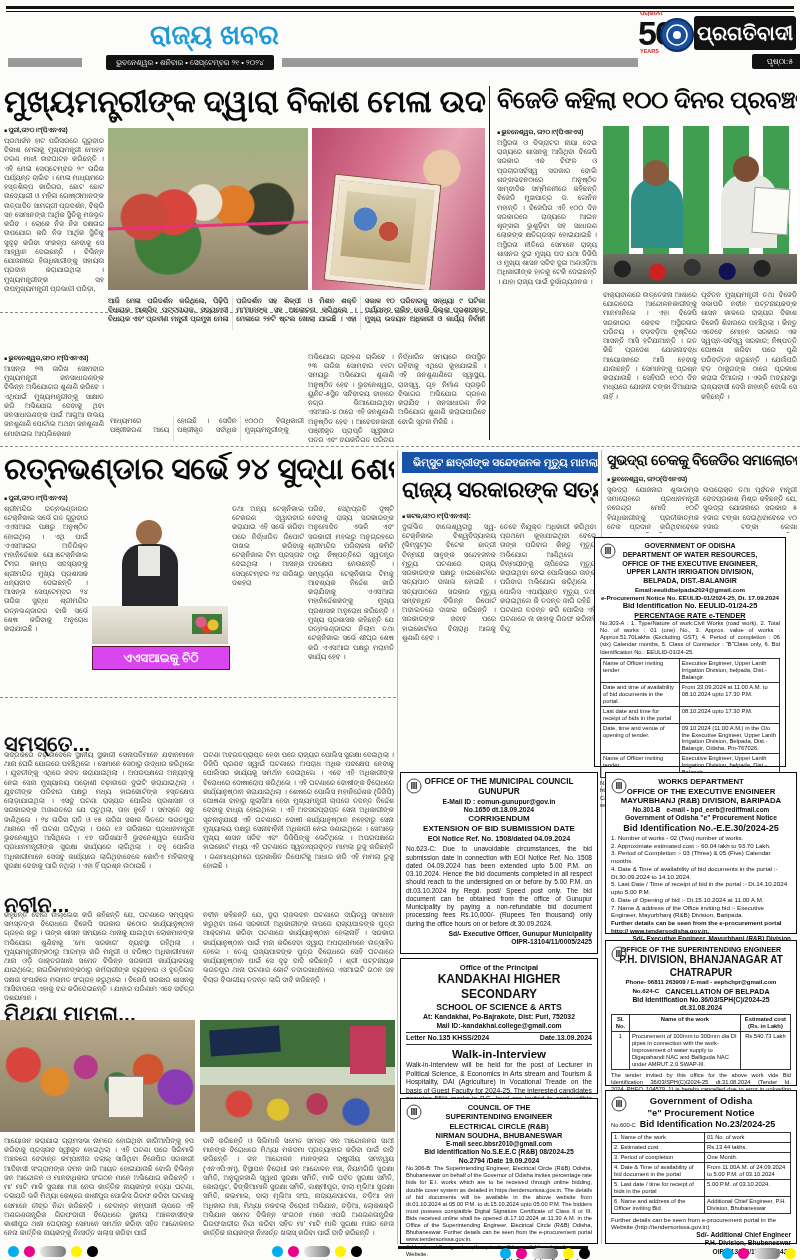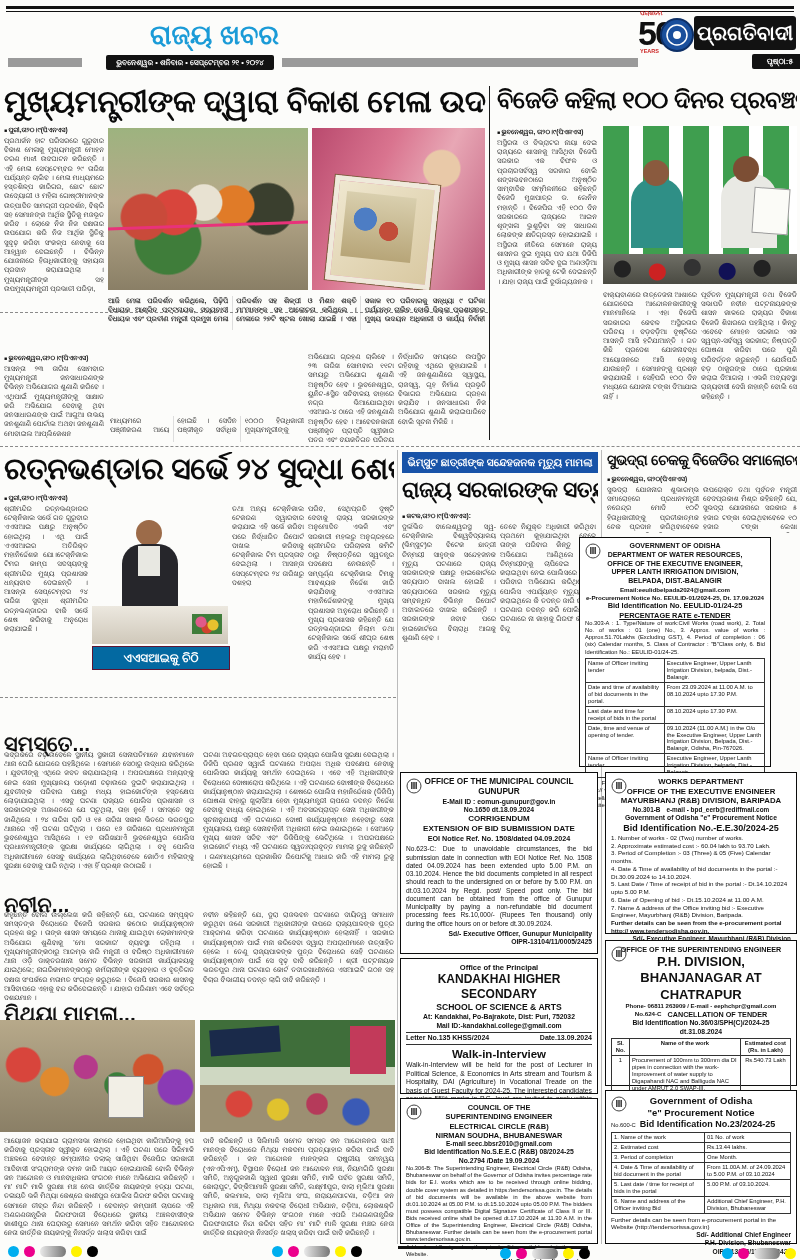--- a/index.html
+++ b/index.html
@@ -3,34 +3,34 @@
 <meta charset="utf-8">
 <style>
   html,body{margin:0;padding:0;background:#e8e8e4;}
   .page{position:relative;width:800px;height:1260px;margin:0 auto;background:#fcfcfa;
         font-family:"Liberation Sans","DejaVu Sans",sans-serif;color:#111;overflow:hidden;}
   .abs{position:absolute;}
   .b{font-weight:bold;}
   .c{text-align:center;}
   .r{text-align:right;}
   .j{text-align:justify;}
-  .nw{white-space:nowrap;overflow:hidden;font-weight:bold;}
+  .nw{white-space:nowrap;overflow:hidden;}
   .clip{overflow:hidden;}
   .odt{font-size:7px;line-height:1.32;color:#222;}
   .headline{font-weight:bold;color:#0a0a0a;letter-spacing:-.5px;}
   .byline{font-size:6.5px;font-weight:bold;}
   .byline::before{content:"■ ";font-size:5px;}
   .grayrule{background:#9a9a9a;height:9px;}
   .vline{width:1px;background:#1a1a1a;}
   .vlight{width:1px;background:#bbb;}
   .dash{border-top:1px dashed #8a8a8a;height:0;}
   .kick{background:#1853a8;color:#fff;}
   .blackbox{background:#121212;color:#fff;}
   .redbox{background:#e62422;color:#0a0a0a;}
-  .maroon{background:#0369a1;color:#fff;}
+  .maroon{background:#d946ef;color:#fff;}
   .notice{border:1.6px solid #0c0c0c;background:#fff;font-size:6.4px;line-height:1.25;padding:4px 5px;box-sizing:border-box;}
   .notice .hd{text-align:center;font-weight:bold;}
   .ntable{width:100%;border-collapse:collapse;margin:2px 0;}
   .ntable td{border:0.8px solid #333;font-size:5.8px;line-height:1.2;padding:1px 2px;vertical-align:top;}
   .emb{position:absolute;left:5px;top:5px;}
   .ph{position:absolute;overflow:hidden;}
   .cap3{column-count:3;column-gap:8px;column-rule:1px solid #ddd;}
   .regs{position:absolute;display:flex;gap:5px;align-items:center;}
   .regs i{display:block;width:11px;height:11px;border-radius:50%;}
   .regs .pill{width:26px;height:11px;border-radius:6px;background:linear-gradient(90deg,#e9e9e9,#777);}
@@ -138,32 +138,32 @@
     <div class="abs" style="left:0;top:104px;width:136px;height:38px;background:linear-gradient(180deg,#ece8df,#cfc8ba);"></div>
     <div class="abs" style="left:100px;top:112px;width:30px;height:20px;background:
          radial-gradient(circle at 30% 40%,#e05a8a 0 5px,transparent 6px),
          radial-gradient(circle at 70% 55%,#e8c22e 0 5px,transparent 6px),
          radial-gradient(circle at 50% 70%,#d0432e 0 5px,transparent 6px),#3f7d3a;"></div>
   </div>
   <div class="abs maroon c nw" style="left:92px;top:646px;width:136px;height:22px;font-size:12px;font-weight:bold;line-height:22px;border:1px solid #5e1433;">ଏଏସଆଇକୁ ଚିଠି</div>
   <div class="abs odt j clip" style="left:232px;top:504px;width:72px;height:188px;">ତଥା ଅନ୍ୟ ଟେକ୍ନିକାଲ ଟେକରଣ ଦ୍ୱାରବାର କରାଯାଇ ଏହି ସର୍ଭେ କରିବା ପରେ ନିର୍ଦ୍ଧାରିତ ରିପୋର୍ଟ ଦାଖଲ କରିବାକୁ ଟେକ୍ନିକାଲ ଟିମ ପ୍ରସ୍ତାବ ଦେଇଥିଲା । ଆସନ୍ତା ସେପ୍ଟେମ୍ବର ୨୪ ତାରିଖରୁ ଦଶହରା</div>
   <div class="abs odt j clip" style="left:308px;top:504px;width:86px;height:188px;">ପରିବ, ସେଥିପ୍ରତି ଦୃଷ୍ଟି ଦେବାକୁ ରାଜ୍ୟ ସରକାରଙ୍କ ଅନୁମୋଦିତ ଏଭଳି ଏବଂ ସରକାରୀ ମହଲରୁ ଅନୁଗ୍ରହରେ ଶ୍ରୀମନ୍ଦିର ପରିଚାଳନା କମିଟି ଠାରୁ ନିଷ୍ପତ୍ତିରେ ସ୍ୱତନ୍ତ୍ର ପଦକ୍ଷେପ ନେଉଛନ୍ତି । ସମ୍ପୂର୍ଣ୍ଣ ଟେକ୍ନିକାଲ ଟିମକୁ ଆବଶ୍ୟକ ନିର୍ଦ୍ଦେଶ ଜାରି କରାଯିବାକୁ ଏଏସଆଇ ମହାନିର୍ଦ୍ଦେଶକଙ୍କୁ ମୁଖ୍ୟ ପ୍ରଶାସକ ଅନୁରୋଧ କରିଛନ୍ତି । ମୁଖ୍ୟ ପ୍ରଶାସକ କହିଛନ୍ତି ଯେ ରତ୍ନଭଣ୍ଡାରର ନିଲାମ ତଥା ଟେକ୍ନିକାଲ ସର୍ଭେ ଶୀଘ୍ର ଶେଷ କରି ଏଏସଆଇ ପକ୍ଷରୁ ମରାମତି କାର୍ଯ୍ୟ ହେବ ।</div>
 
-  <div class="abs kick c nw" style="left:402px;top:452px;width:196px;height:21px;font-size:10.5px;font-weight:bold;line-height:21px;">ଭିମ୍ସୁଟ ଛାତ୍ରୀଙ୍କ ସନ୍ଦେହଜନକ ମୃତ୍ୟୁ ମାମଲା</div>
+  <div class="abs kick c nw" style="left:402px;top:452px;width:196px;height:21px;font-size:10.5px;font-weight:bold;line-height:21px;text-align:right;">ଭିମ୍ସୁଟ ଛାତ୍ରୀଙ୍କ ସନ୍ଦେହଜନକ ମୃତ୍ୟୁ ମାମଲା</div>
   <div class="abs headline nw" style="left:402px;top:477px;width:196px;height:30px;font-size:22px;">ରାଜ୍ୟ ସରକାରଙ୍କ ସତ୍ୟପାଠ</div>
   <div class="abs byline nw" style="left:402px;top:512px;width:100px;">କଟକ,ତା୨୦।୯(ପିଏନଏସ):</div>
   <div class="abs odt j clip" style="left:402px;top:522px;width:94px;height:244px;">ଦୁର୍ଲଭିତ ବାଲେଶ୍ୱରସ୍ଥ ସ୍ୱ-ଟେକ୍ନିକାଲ ବିଶ୍ୱବିଦ୍ୟାଳୟ (ଭିମ୍ସୁଟ)ର ବିଟେକ ଛାତ୍ରୀ ଚିନ୍ମୟୀ ସାହୁଙ୍କ ସନ୍ଦେହଜନକ ମୃତ୍ୟୁ ଘଟଣାରେ ରାଜ୍ୟ ସରକାରଙ୍କ ପକ୍ଷରୁ ହାଇକୋର୍ଟରେ ସତ୍ୟପାଠ ଦାଖଲ ହୋଇଛି । ସତ୍ୟପାଠରେ ସରକାର ମୃତ୍ୟୁ ସମ୍ବନ୍ଧିତ ବିଭିନ୍ନ ରିପୋର୍ଟ ଅଦାଲତରେ ଦାଖଲ କରିଛନ୍ତି । ସରକାରଙ୍କ ଜବାବ ପରେ ହାଇକୋର୍ଟରେ ବିଚାରାଧି ଆଗକୁ ଶୁଣାଣି ହେବ ।</div>
   <div class="abs odt j clip" style="left:500px;top:522px;width:96px;height:244px;">ତେବେ ନିଯୁକ୍ତ ଅଧିକାରୀ କରିଥିବା ପ୍ରଥମେ କୁହାଯାଇଥିବା ବେଳେ ତାଙ୍କ ପରିବାର କିନ୍ତୁ ମୃତ୍ୟୁ ଅଭିଯୋଗ ଆଣିଥିଲେ । ଚିନ୍ମୟୀଙ୍କୁ ଚାପିଦେଇ ମୃତ୍ୟୁ କରାଇଥିବା ନେଇ ପୋଲିସରେ ତାଙ୍କ ପରିବାର ଅଭିଯୋଗ କରିଥିଲେ । ପୋଲିସ ଏପର୍ଯ୍ୟନ୍ତ ମୃତ୍ୟୁ ତଥା କରାଇଥିଲେ କି ତଦନ୍ତ ଜାରି ରହିଛି । ଘଟଣାର ତଦନ୍ତ କରି ପୋଲିସ ଏହି ଘଟଣାରେ ନା କାହାକୁ ଗିରଫ କରିନାହିଁ ବିନ୍ଦୁ</div>
 
   <div class="abs headline nw" style="left:607px;top:452px;width:190px;height:20px;font-size:14.5px;">ସୁଭଦ୍ରା ଚେକକୁ ବିଜେଡିର ସମାଲୋଚନା</div>
   <div class="abs byline nw" style="left:607px;top:475px;width:100px;">ଭୁବନେଶ୍ୱର, ତା୨୦(ପିଏନଏସ)</div>
   <div class="abs odt j clip" style="left:607px;top:485px;width:92px;height:48px;">ସୁଭଦ୍ରା ଯୋଜନାର ଶୁଭାରମ୍ଭ ସମାରୋହରେ ପ୍ରଧାନମନ୍ତ୍ରୀ ନରେନ୍ଦ୍ର ମୋଦି ୧୦ଟି ହିତାଧିକାରୀଙ୍କୁ ପ୍ରତୀକାତ୍ମକ ଚେକ ପ୍ରଦାନ କରିଥିବାବେଳେ ଏହାକୁ ନେଇ ବିଜେଡି ସମାଲୋଚନା କରିଛି । ଦଳ</div>
   <div class="abs odt j clip" style="left:703px;top:485px;width:94px;height:48px;">ଉପରୋକ୍ତ ତଥା ପୂର୍ବତନ ମନ୍ତ୍ରୀ ବେଦପ୍ରକାଶ ମିଶ୍ର କହିଛନ୍ତି ଯେ, ସୁଭଦ୍ରା ଯୋଜନାରେ ସରକାର ୫ ହଜାର ଟଙ୍କା ଦେଇଥିବାବେଳେ ୧୦ ହଜାର ଟଙ୍କା ଲେଖା ପ୍ରଧାନମନ୍ତ୍ରୀ ଚେକ ଦେଇଛନ୍ତି । ଲୋକଙ୍କ ସ୍ଥିତା କହିବାରେ ସରକାର କାର୍ଯ୍ୟାନୁଷ୍ଠାନ ନେବାକୁ ଦାବି କରିଛନ୍ତି ।</div>
 
-  <div class="abs notice" style="left:579px;top:537px;width:192px;height:230px;">
+  <div class="abs notice" style="left:594px;top:537px;width:192px;height:230px;">
     <span class="emb">
       <svg width="16" height="16" viewBox="0 0 16 16">
           <circle cx="8" cy="8" r="7" fill="none" stroke="#444" stroke-width="1"></circle>
           <rect x="5" y="4" width="1.6" height="7" fill="#444"></rect>
           <rect x="7.2" y="4" width="1.6" height="7" fill="#444"></rect>
           <rect x="9.4" y="4" width="1.6" height="7" fill="#444"></rect>
         </svg>
     </span>
     <div class="hd" style="font-size:7px;">GOVERNMENT OF ODISHA</div>
     <div class="hd" style="font-size:7px;">DEPARTMENT OF WATER RESOURCES,</div>
@@ -330,25 +330,25 @@
   <div class="abs notice" style="left:605px;top:940px;width:192px;height:146px;">
     <span class="emb">
       <svg width="16" height="16" viewBox="0 0 16 16">
           <circle cx="8" cy="8" r="7" fill="none" stroke="#444" stroke-width="1"></circle>
           <rect x="5" y="4" width="1.6" height="7" fill="#444"></rect>
           <rect x="7.2" y="4" width="1.6" height="7" fill="#444"></rect>
           <rect x="9.4" y="4" width="1.6" height="7" fill="#444"></rect>
         </svg>
     </span>
     <div class="hd" style="font-size:7.2px;">OFFICE OF THE SUPERINTENDING ENGINEER</div>
-    <div class="hd" style="font-size:13px;">P.H. DIVISION, BHANJANAGAR AT CHATRAPUR</div>
+    <div class="hd" style="font-size:10px;">P.H. DIVISION, BHANJANAGAR AT CHATRAPUR</div>
     <div class="hd" style="font-size:6px;">Phone- 06811 263909 / E-mail - eephchpr@gmail.com</div>
     <div style="display:flex;gap:6px;justify-content:center;">
       <span class="b" style="font-size:6.2px;">No.624-C</span>
-      <span class="b" style="font-size:7.2px;">CANCELLATION OF TENDER</span>
+      <span class="b" style="font-size:7.2px;">CANCELLATION OF BELPADA</span>
     </div>
     <div class="hd" style="font-size:6.8px;">Bid Identification No.36/03/SPH(C)/2024-25 dt.31.08.2024</div>
     <table class="ntable">
       <tbody>
           <tr>
         <td class="b c" style="width:10%;">Sl. No.</td>
         <td class="b c" style="width:62%;">Name of the work</td>
         <td class="b c">Estimated cost (Rs. in Lakh)</td>
       </tr>
       <tr>

